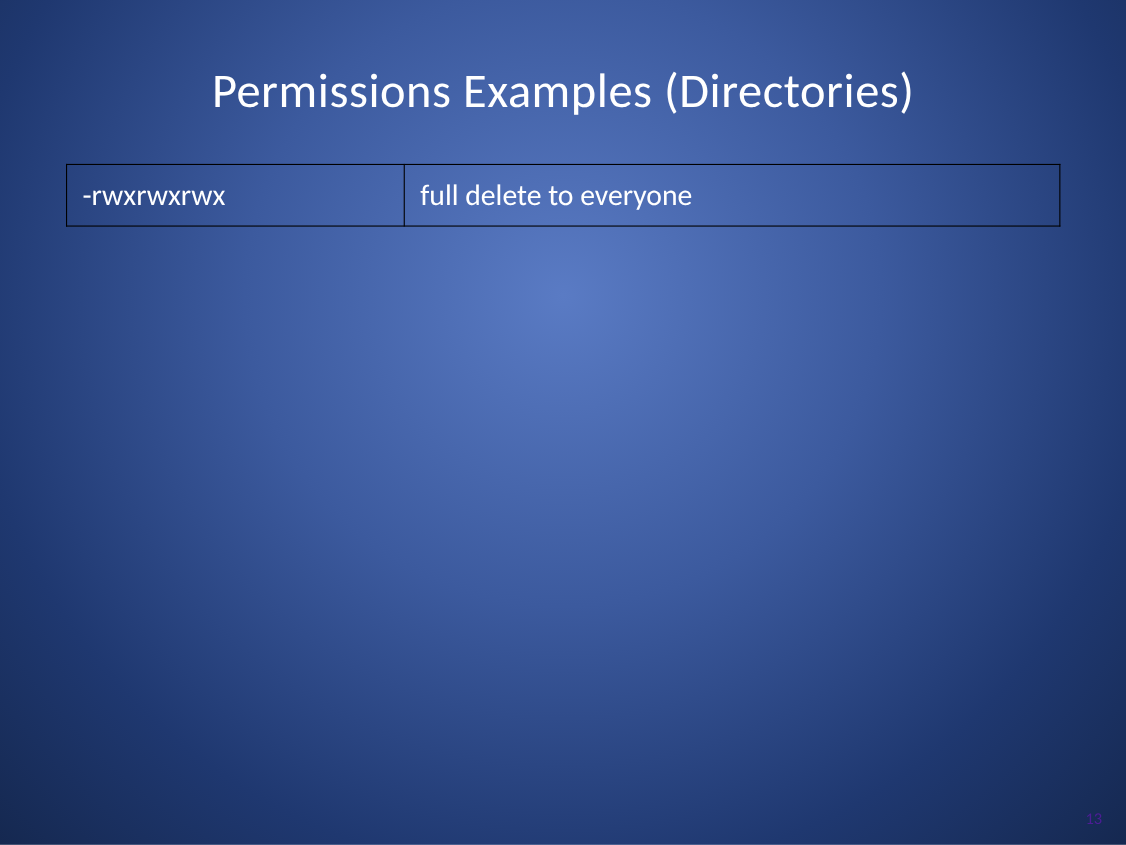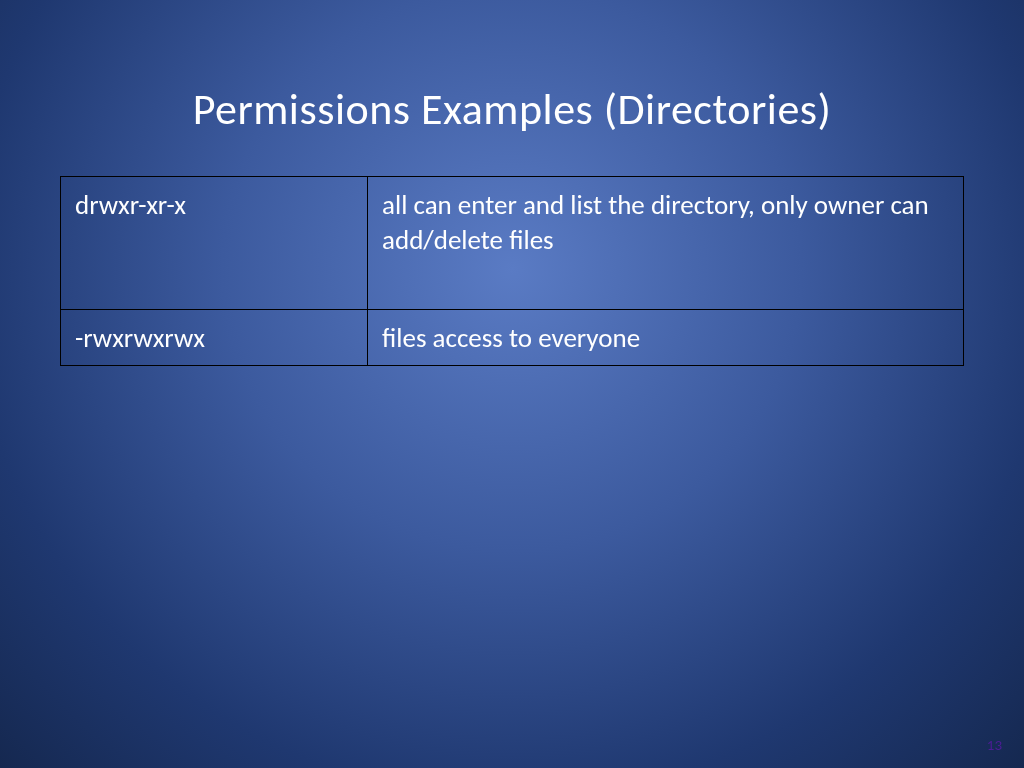--- a/index.html
+++ b/index.html
@@ -13,21 +13,21 @@
       background: radial-gradient(ellipse at center 35%, #5a7bc4 0%, #3c5a9e 40%, #1f3870 75%, #152850 100%);
       font-family: Calibri, 'Segoe UI', Arial, sans-serif;
       color: #ffffff;
       position: relative;
       overflow: hidden;
     }
     .slide-title {
       font-size: 44px;
       font-weight: 400;
       text-align: center;
-      padding-top: 82px;
+      padding-top: 55px;
       padding-bottom: 40px;
       letter-spacing: 0.5px;
     }
     .table-container {
       margin: 0 60px;
     }
     table {
       width: 100%;
       border-collapse: collapse;
       border: 1.5px solid #000000;
@@ -58,25 +58,21 @@
     }
   </style>
 </head>
 <body>
 
 <h1 class="slide-title">Permissions Examples (Directories)</h1>
 
 <div class="table-container">
   <table>
     <tbody>
-        <tr class="row-1">
-      <td class="perm-col">drwxr-xr-x</td>
-      <td class="desc-col">all can enter and list the directory, only owner can add/delete files</td>
-    </tr>
     <tr>
       <td class="perm-col">-rwxrwxrwx</td>
-      <td class="desc-col">files access to everyone</td>
+      <td class="desc-col">full delete to everyone</td>
     </tr>
   </tbody>
     </table>
 </div>
 
 <div class="page-number">13</div>
 
 </body></html>

